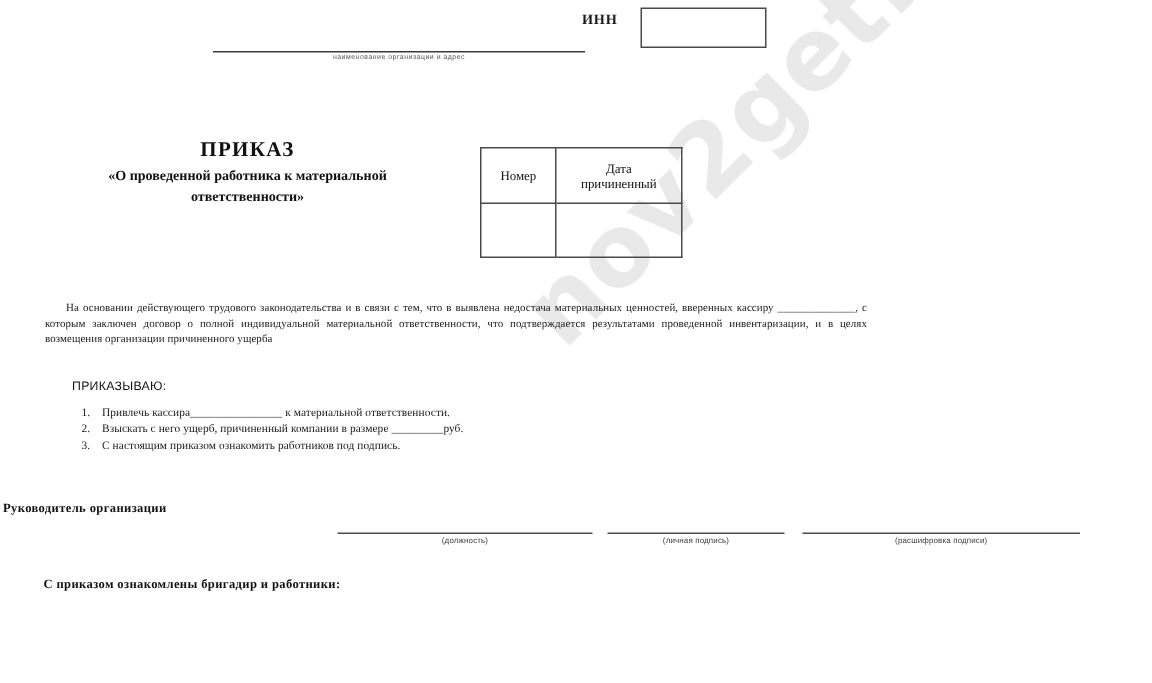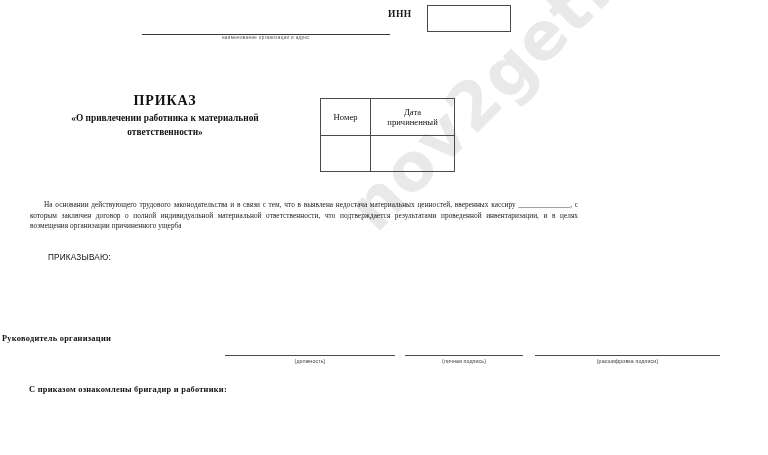--- a/index.html
+++ b/index.html
@@ -250,21 +250,21 @@
 
   <div id="header-zone">
     <div id="org-line"></div>
     <div id="org-caption">наименование организации и адрес</div>
     <div id="inn-label">ИНН</div>
     <div id="inn-box"></div>
   </div>
 
   <div id="title-block">
     <div id="title-main">ПРИКАЗ</div>
-    <div id="title-sub">«О привлечении работника  к материальной ответственности»</div>
+    <div id="title-sub">«О проведенной работника  к материальной ответственности»</div>
   </div>
 
   <table id="order-table">
     <tbody>
         <tr class="hdr-row">
       <td class="col-num">Номер</td>
       <td class="col-date">
         <span>Дата</span><br>
         <span>причиненный</span>
       </td>
@@ -275,20 +275,25 @@
     </tr>
   </tbody>
     </table>
 
   <div id="body-zone">
     <p class="para">На основании действующего трудового законодательства и в связи с тем, что в выявлена недостача материальных ценностей, вверенных кассиру ______________, с которым заключен договор о полной индивидуальной материальной ответственности, что подтверждается результатами проведенной инвентаризации, и в целях возмещения организации причиненного ущерба</p>
   </div>
 
   <div id="order-verb">ПРИКАЗЫВАЮ:</div>
 
+  <ol id="order-list">
+    <li>Привлечь кассира________________ к материальной ответственности.</li>
+    <li>Взыскать с него ущерб, причиненный компании в размере _________руб.</li>
+    <li>С настоящим приказом ознакомить работников под подпись.</li>
+  </ol>
 
   <div id="sig-title">Руководитель организации</div>
 
   <div class="sig-slot" id="sig-post">
     <div class="rule"></div>
     <div class="cap">(должность)</div>
   </div>
 
   <div class="sig-slot" id="sig-sign">
     <div class="rule"></div>

